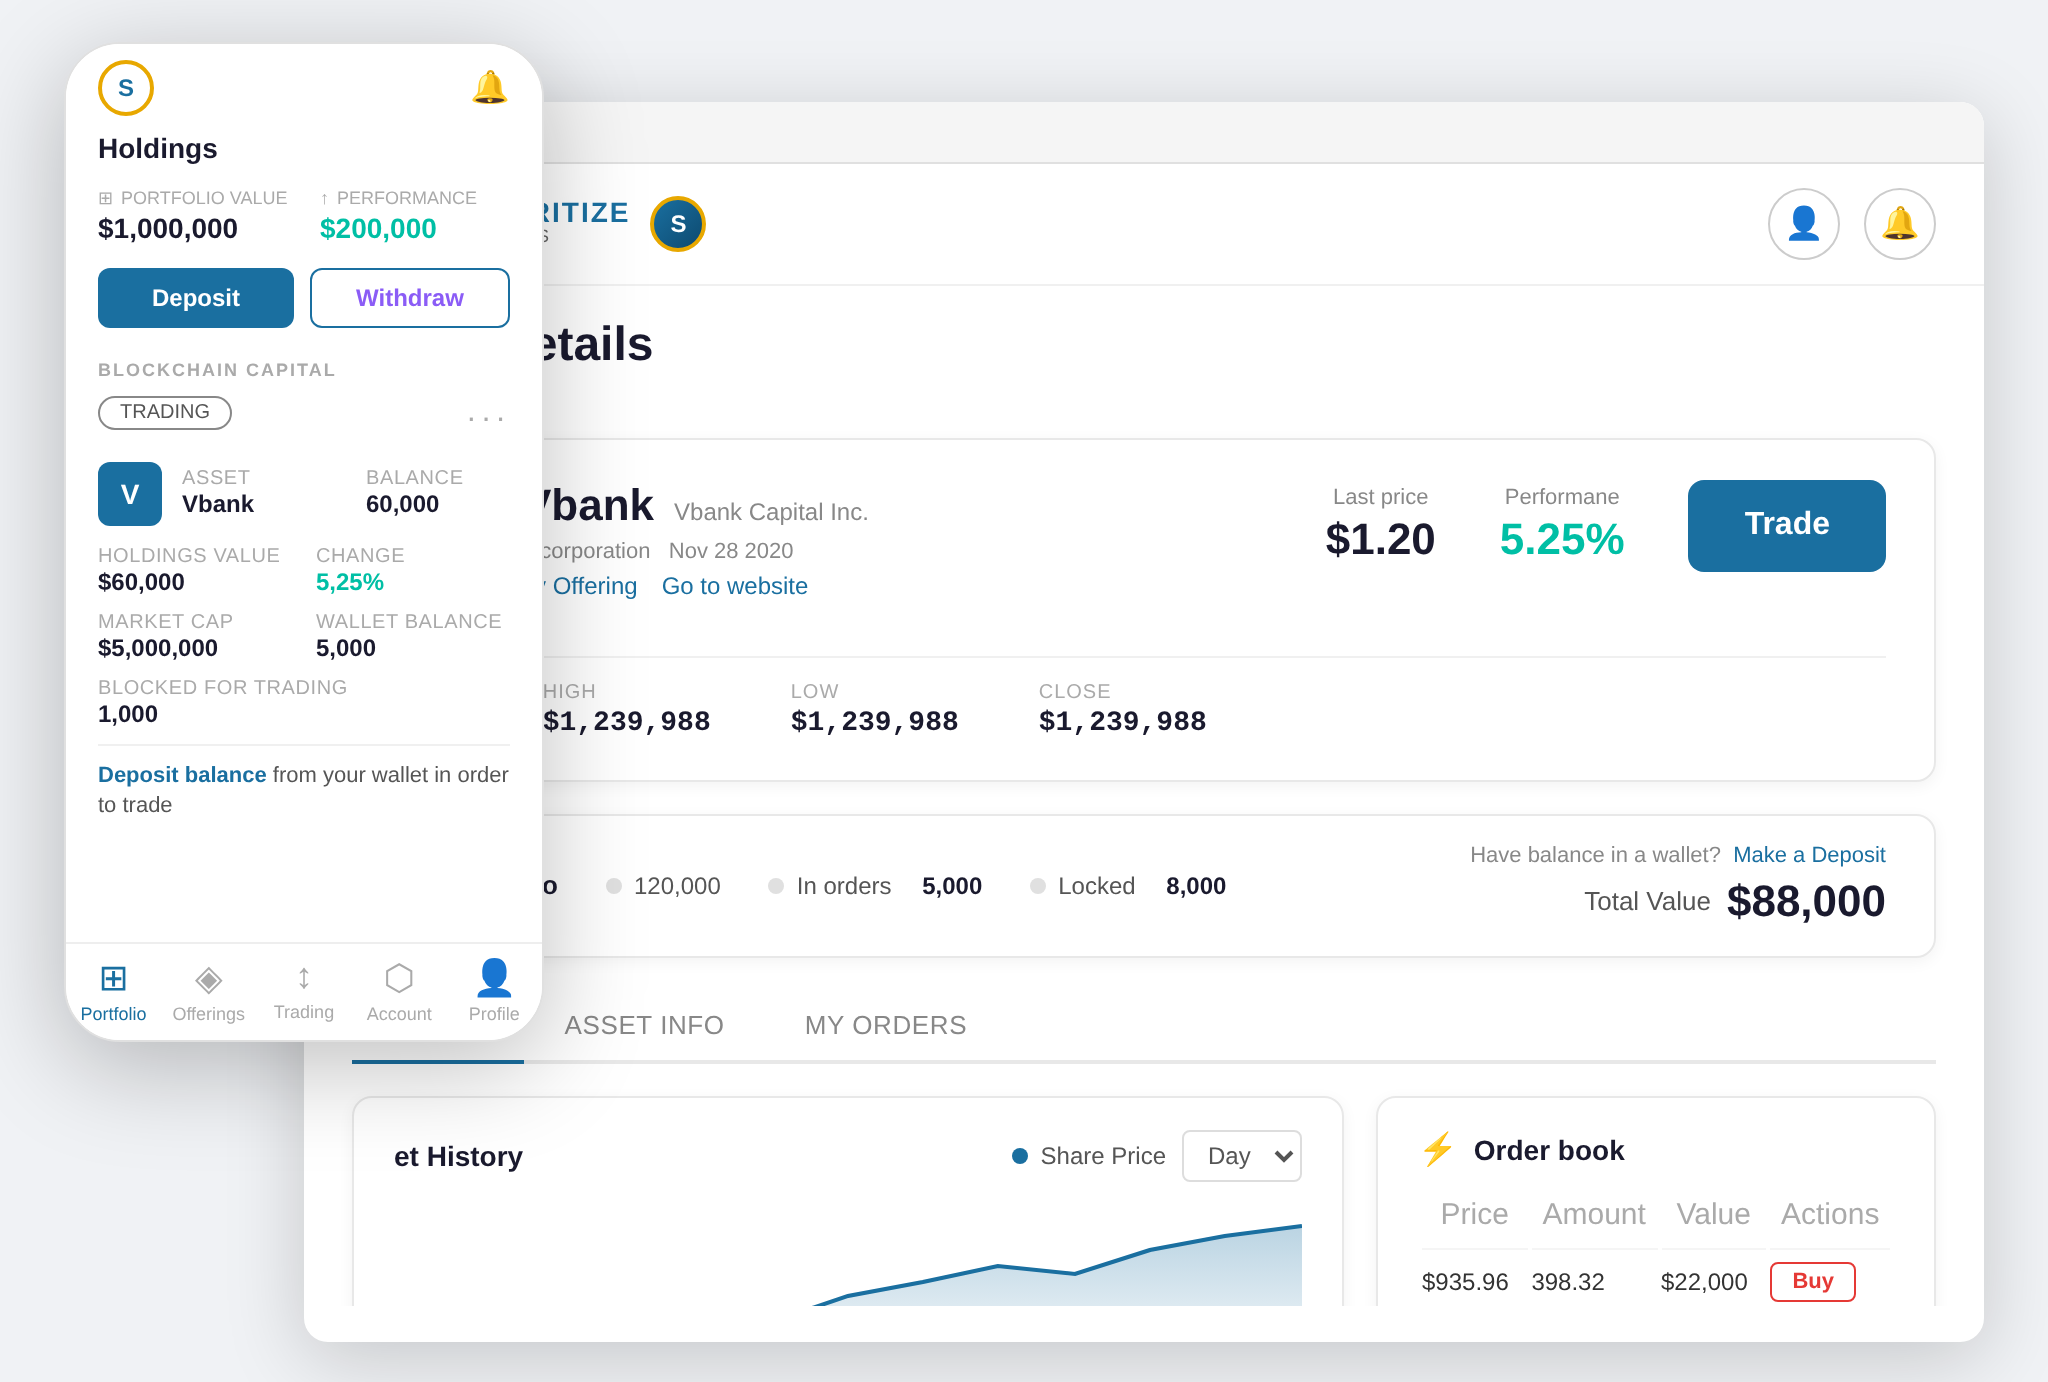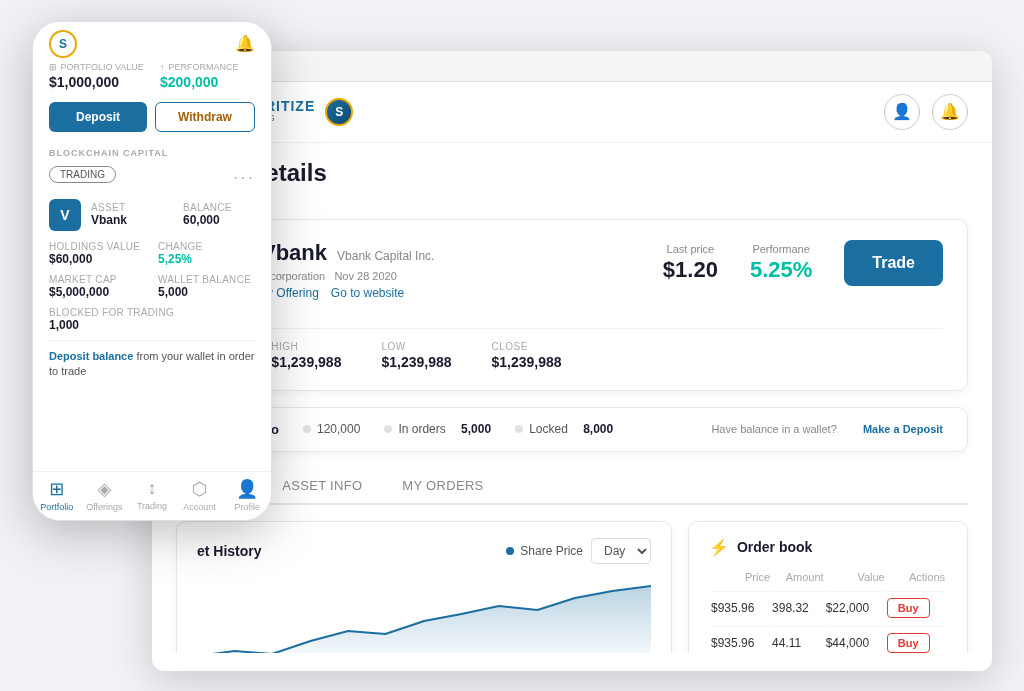--- a/index.html
+++ b/index.html
@@ -189,21 +189,21 @@
       font-weight: 600;
       cursor: pointer;
     }
 
     .asset-stats {
       display: flex; gap: 40px; padding-top: 12px; border-top: 1px solid #f0f0f0; margin-top: 28px;
     }
 
     .stat-block {}
     .stat-label { font-size: 10px; color: #aaa; text-transform: uppercase; letter-spacing: 0.5px; }
-    .stat-value { font-size: 14px; font-weight: 600; color: #1a1a2e; margin-top: 2px; }
+    .stat-value { font-size: 14px; font-weight: 600; color: #1a1a2e; margin-top: 2px; font-family: Liberation Mono, monospace; }
 
     
     .portfolio-bar {
       background: #fff;
       border: 1px solid #e8e8e8;
       border-radius: 10px;
       padding: 14px 24px;
       margin-bottom: 16px;
       display: flex;
       align-items: center;
@@ -233,21 +233,21 @@
 
     .total-val {
       font-size: 22px; font-weight: 700; color: #1a1a2e;
     }
 
     .wallet-hint {
       font-size: 11px; color: #888;
     }
 
     .wallet-link {
-      color: #1a6fa0; text-decoration: none; font-weight: 700; cursor: pointer; margin-left: 20px;
+      color: #1a6fa0; text-decoration: none; font-weight: 400; cursor: pointer;
     }
 
     
     .tabs {
       display: flex; gap: 0; margin-bottom: 16px;
       border-bottom: 2px solid #e8e8e8;
     }
 
     .tab {
       padding: 10px 20px;
@@ -338,21 +338,21 @@
     .order-title {
       font-size: 14px; font-weight: 700; color: #1a1a2e;
     }
 
     .order-icon {
       color: #1a6fa0; font-size: 16px;
     }
 
     .order-table { width: 100%; }
     .order-table th {
-      font-size: 11px; color: #aaa; text-align: right;
+      font-size: 15px; color: #aaa; text-align: center;
       padding-bottom: 6px; font-weight: 500;
     }
 
     .order-table td {
       font-size: 12px; color: #333;
       padding: 6px 0;
       border-top: 1px solid #f5f5f5;
     }
 
     .buy-btn {
@@ -442,21 +442,21 @@
       border-radius: 6px;
       padding: 8px 16px;
       font-size: 12px;
       font-weight: 600;
       cursor: pointer;
       flex: 1;
     }
 
     .phone-withdraw-btn {
       background: #fff;
-      color: #a16207;
+      color: #8b5cf6;
       border: 1.5px solid #1a6fa0;
       border-radius: 6px;
       padding: 0 16px;
       font-size: 12px;
       font-weight: 600;
       cursor: pointer;
       flex: 1;
     }
 
     .phone-section-label {
@@ -653,20 +653,24 @@
             <span class="port-dot"></span>
             <span>Locked</span>
             &nbsp;
             <span class="port-val">8,000</span>
           </div>
         </div>
         <div style="text-align:right;">
           <div class="wallet-hint">
             <span>Have balance in a wallet?</span>
             &nbsp;<span class="wallet-link">Make a Deposit</span>
+          </div>
+          <div style="display:flex; align-items:center; gap:8px; justify-content:flex-end; margin-top:4px;">
+            <span style="font-size:13px;color:#555;">Total Value</span>
+            <span class="total-val">$88,000</span>
           </div>
         </div>
       </div>
 
       <div class="tabs">
         <div class="tab active">TRADE</div>
         <div class="tab">ASSET INFO</div>
         <div class="tab">MY ORDERS</div>
       </div>
 
@@ -738,20 +742,21 @@
     </div>
   </div>
 
   <div class="mobile-phone">
     <div class="phone-status-bar">
       <div class="phone-logo">S</div>
       <span class="phone-bell">🔔</span>
     </div>
 
     <div class="phone-content">
+      <div class="phone-section-title">Holdings</div>
 
       <div class="phone-stat-row">
         <div class="phone-stat">
           <div class="phone-stat-label">
             <span>⊞</span>
             <span>Portfolio Value</span>
           </div>
           <div class="phone-stat-value">$1,000,000</div>
         </div>
         <div class="phone-stat">

